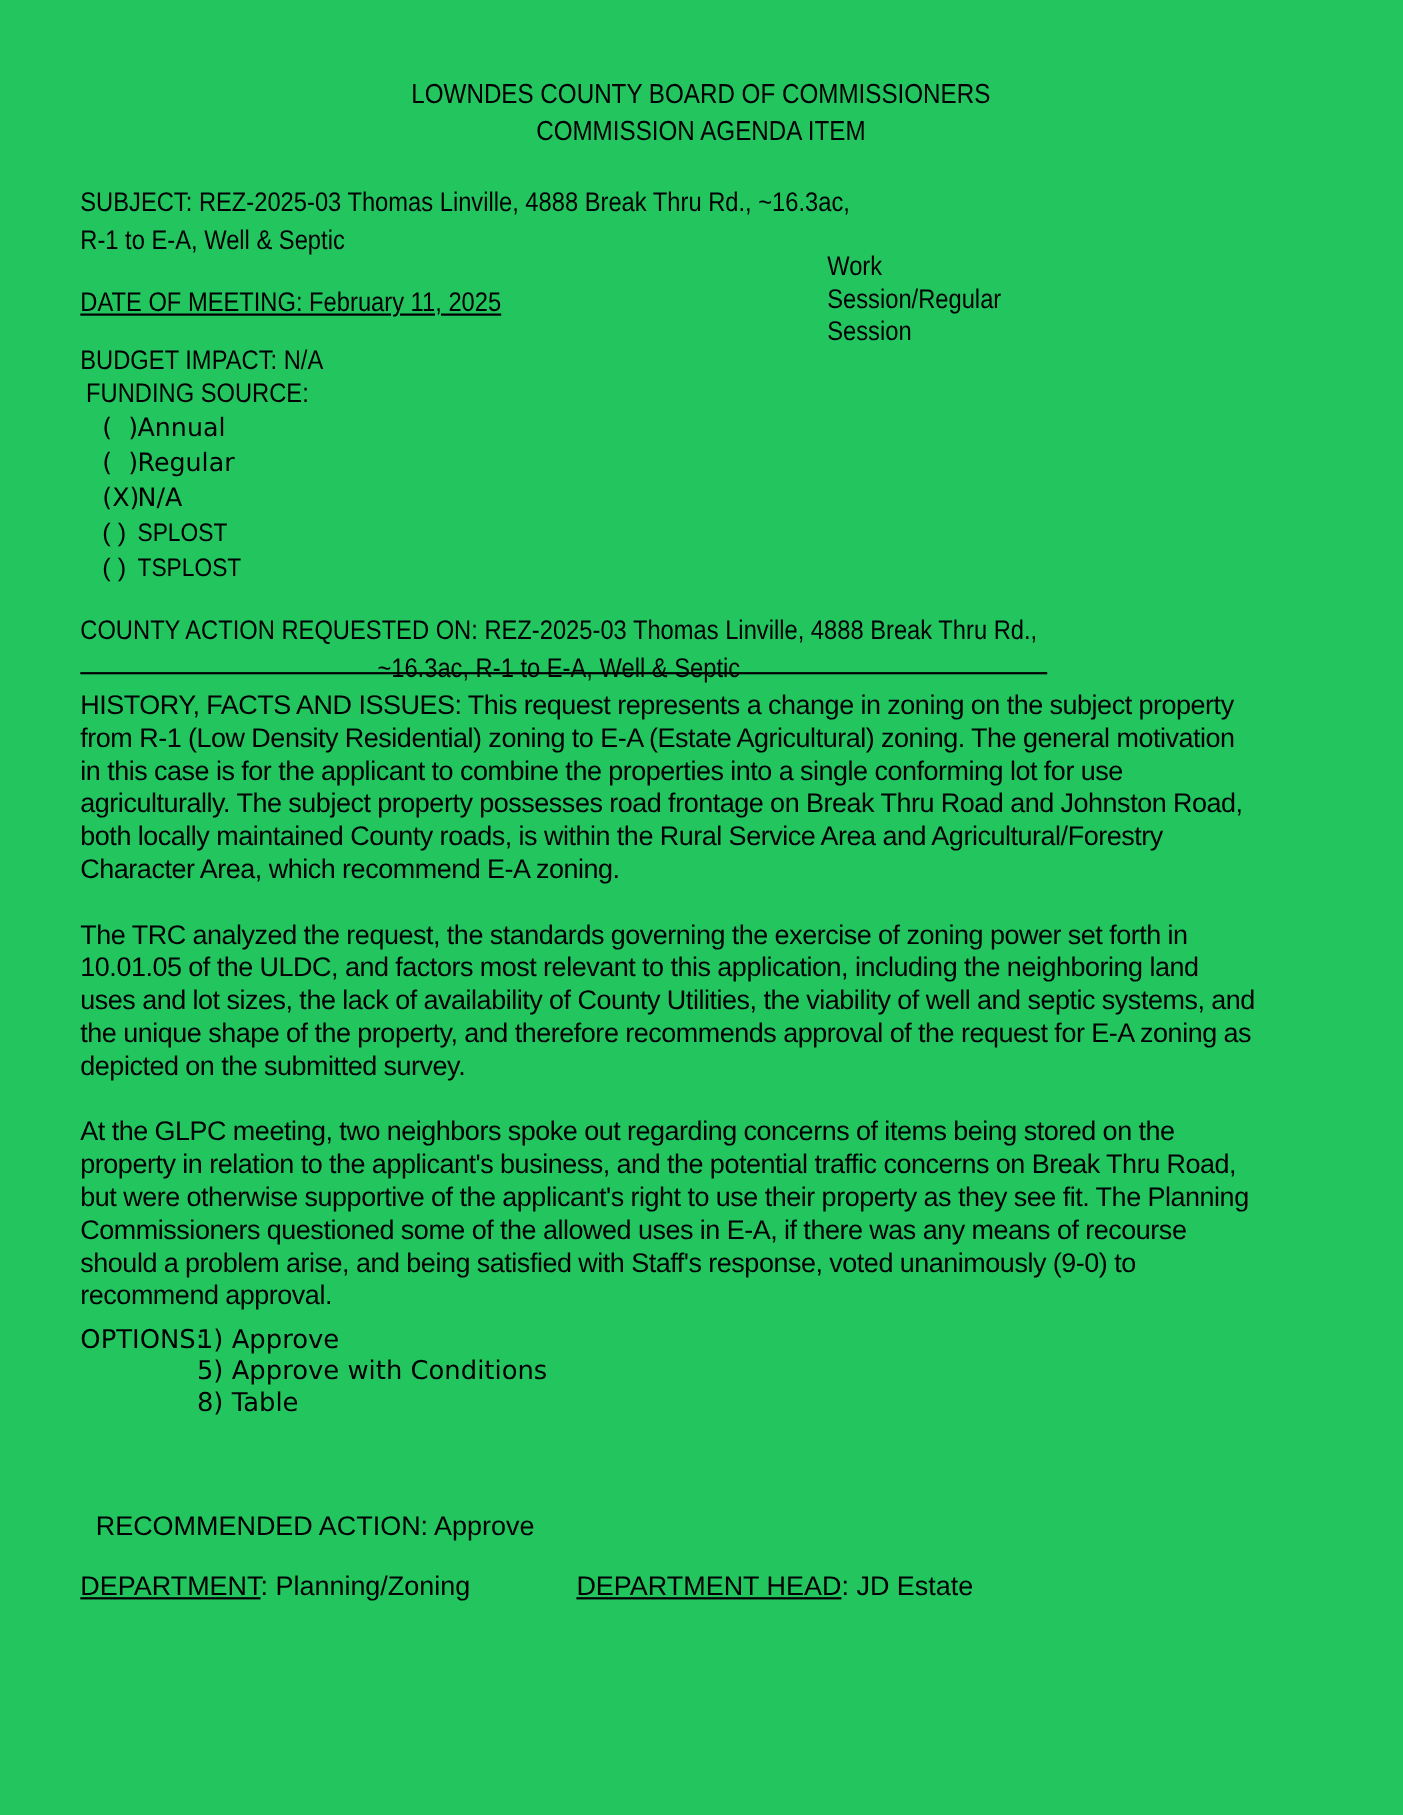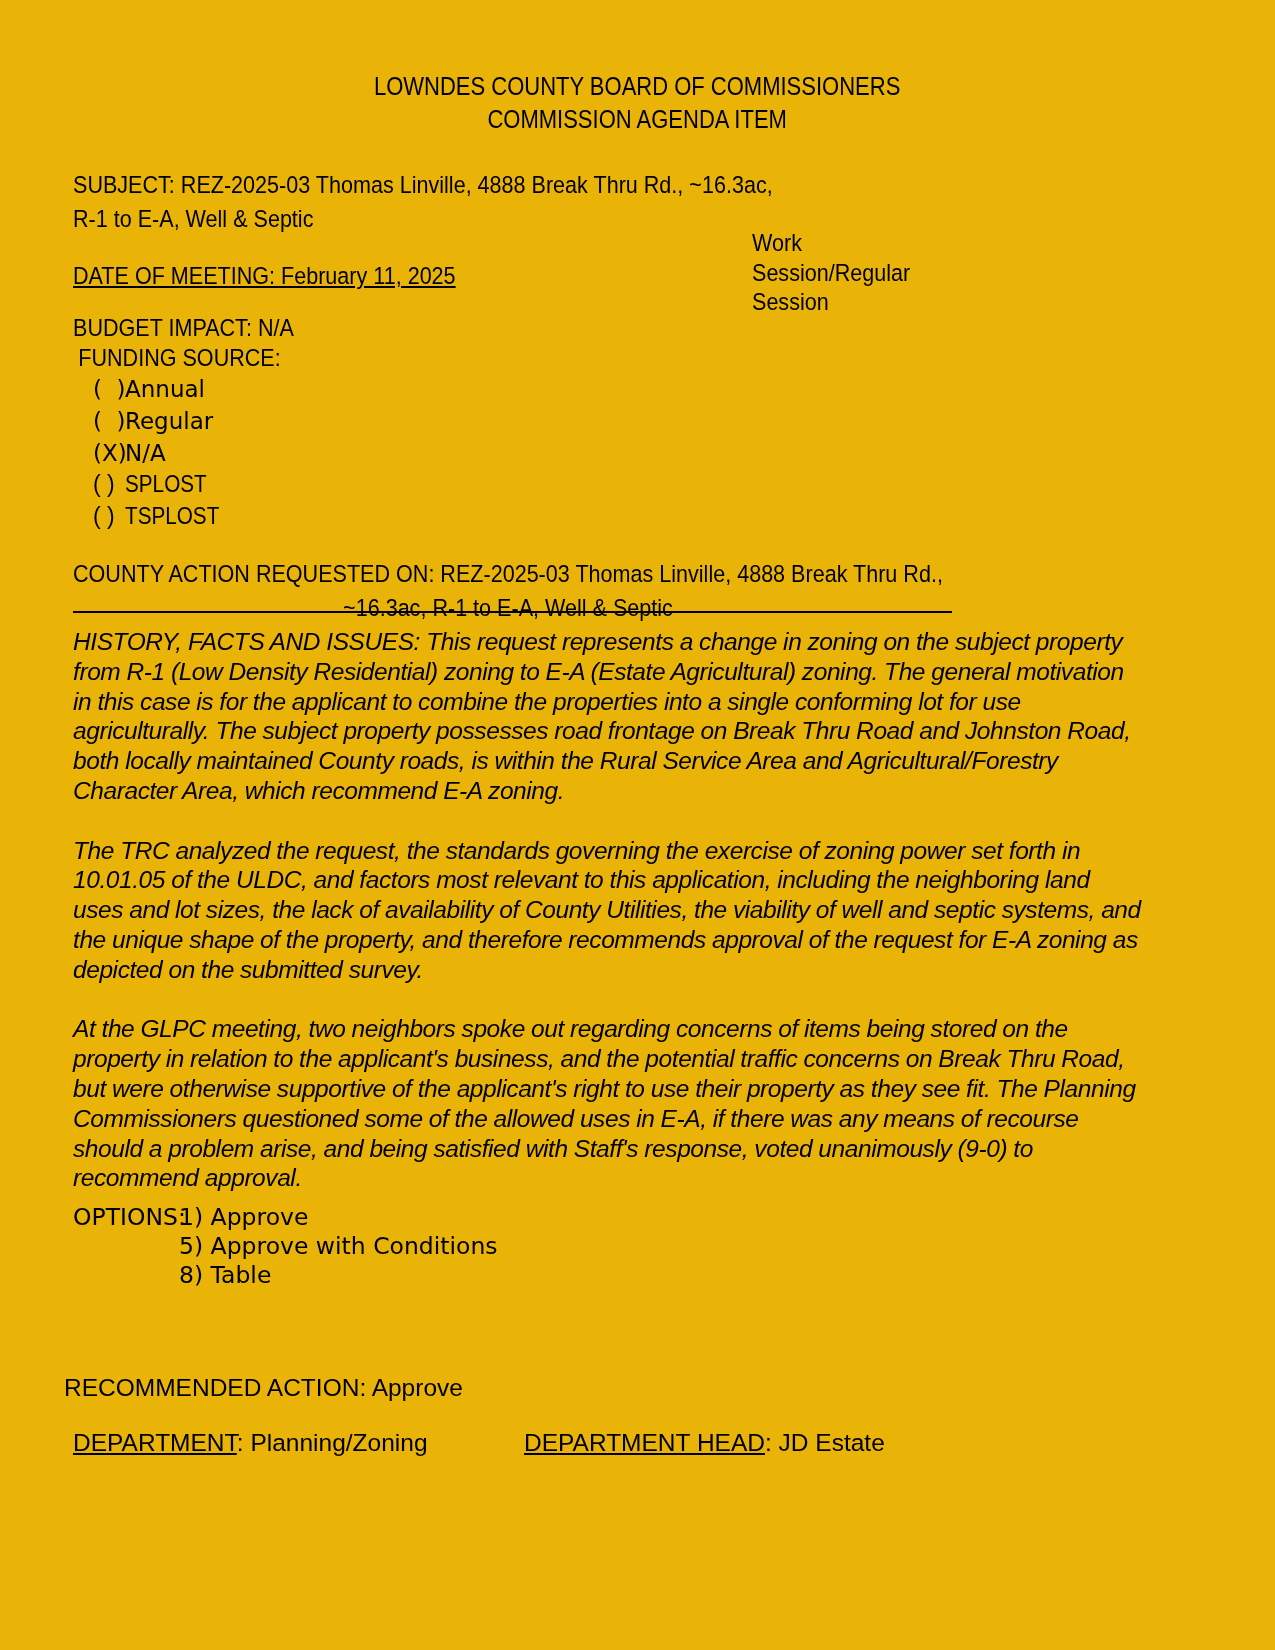--- a/index.html
+++ b/index.html
@@ -4,21 +4,21 @@
 <style>
   html, body {
     margin: 0;
     padding: 0;
     background: #ffffff;
   }
   .page {
     position: relative;
     width: 1275px;
     height: 1650px;
-    background: #eab308;
+    background: #22c55e;
     color: #000000;
     font-family: "Liberation Sans", sans-serif;
     overflow: hidden;
   }
 
   
   .cond {
     font-family: "Liberation Sans", sans-serif;
     transform: scaleX(0.88);
     transform-origin: left center;
@@ -123,21 +123,20 @@
     background: #000000;
   }
 
   .body-text {
     position: absolute;
     left: 73px;
     top: 627px;
     width: 1072px;
     font-size: 24.5px;
     line-height: 29.8px;
-    font-style: italic;
   }
   .body-text p {
     margin: 0 0 29.8px 0;
   }
   .body-text p:last-child { margin-bottom: 0; }
   .body-text .cond {
     display: block;
     white-space: normal;
     transform: none;
     font-stretch: condensed;
@@ -154,21 +153,21 @@
   }
   .options-row { display: flex; }
   .options-label {
     display: inline-block;
     width: 106px;
   }
   .options-items { display: block; }
 
   .recommended-block {
     position: absolute;
-    left: 64px;
+    left: 87px;
     top: 1373px;
     font-size: 24.5px;
     line-height: 30px;
   }
 
   .footer-block {
     position: absolute;
     left: 73px;
     top: 1428px;
     font-size: 24.5px;

